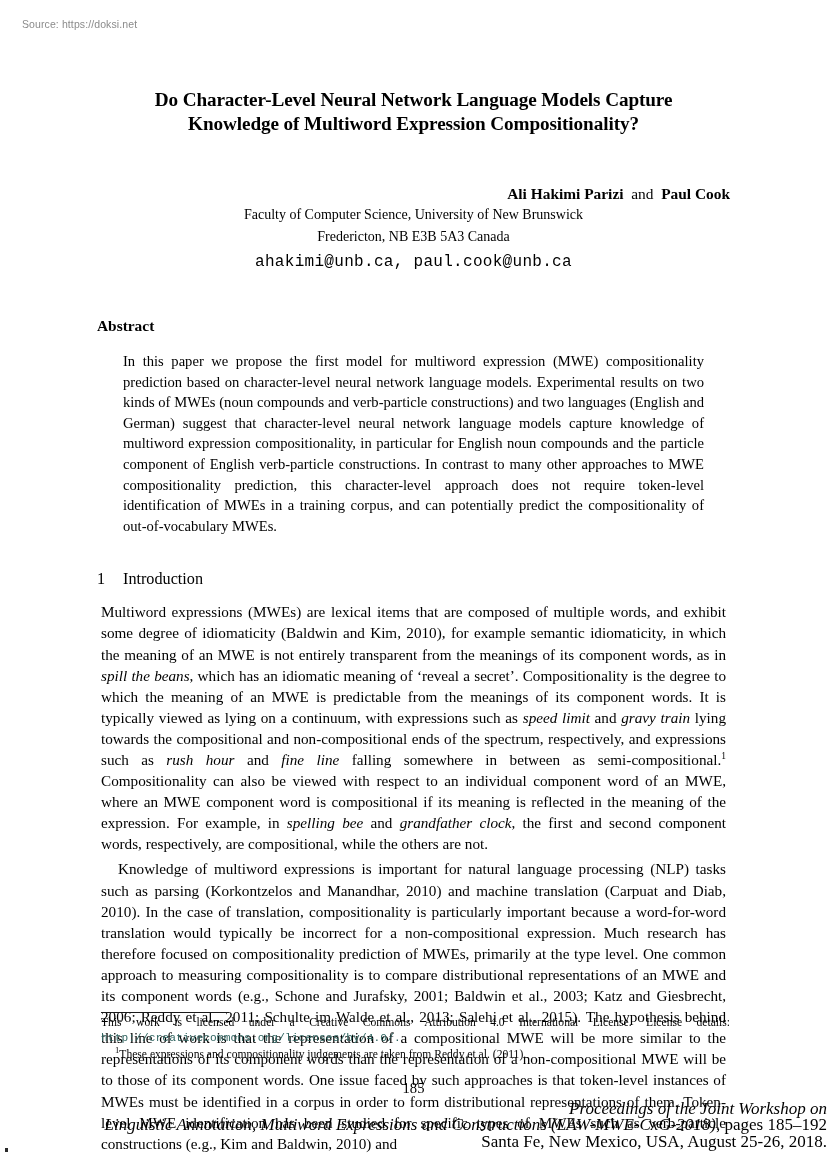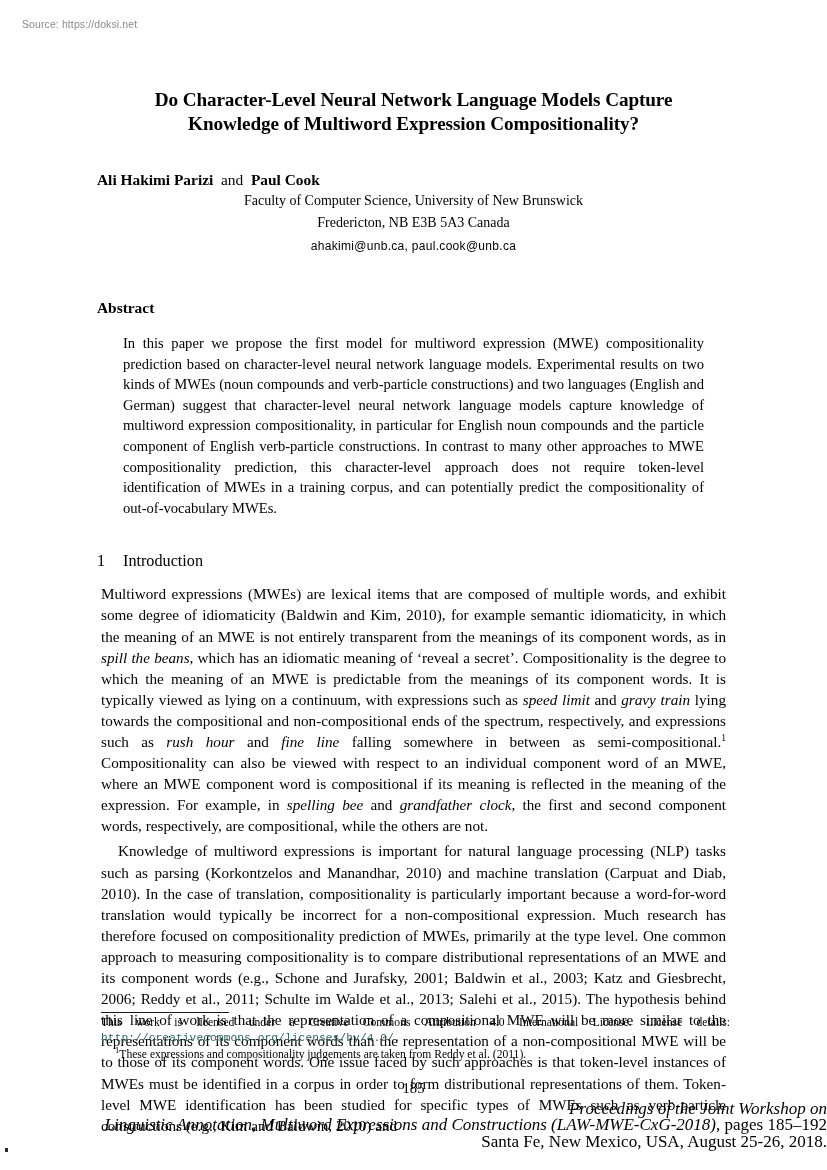--- a/index.html
+++ b/index.html
@@ -47,39 +47,39 @@
     text-align: center;
     font-weight: bold;
     font-size: 19.2px;
     line-height: 24px;
     letter-spacing: -0.1px;
     margin: 0 0 0 0;
     padding: 0 24px;
   }
 
   .authors {
-    text-align: left;
+    text-align: right;
     font-weight: bold;
     font-size: 15.4px;
-    margin-top: 34px;
+    margin-top: 48px;
     line-height: 20px;
   }
   .authors .conj {
     font-weight: normal;
   }
   .affil {
     text-align: center;
     font-size: 14px;
     line-height: 20.5px;
     margin-top: 1px;
   }
   .emails {
     text-align: center;
-    font-family: Liberation Sans, sans-serif;
-    font-size: 12px;
+    font-family: Liberation Mono, monospace;
+    font-size: 16px;
     margin-top: 6px;
     letter-spacing: 0.3px;
   }
 
   .abstract-head {
     text-align: left;
     font-weight: bold;
     font-size: 15.4px;
     margin-top: 46px;
   }

